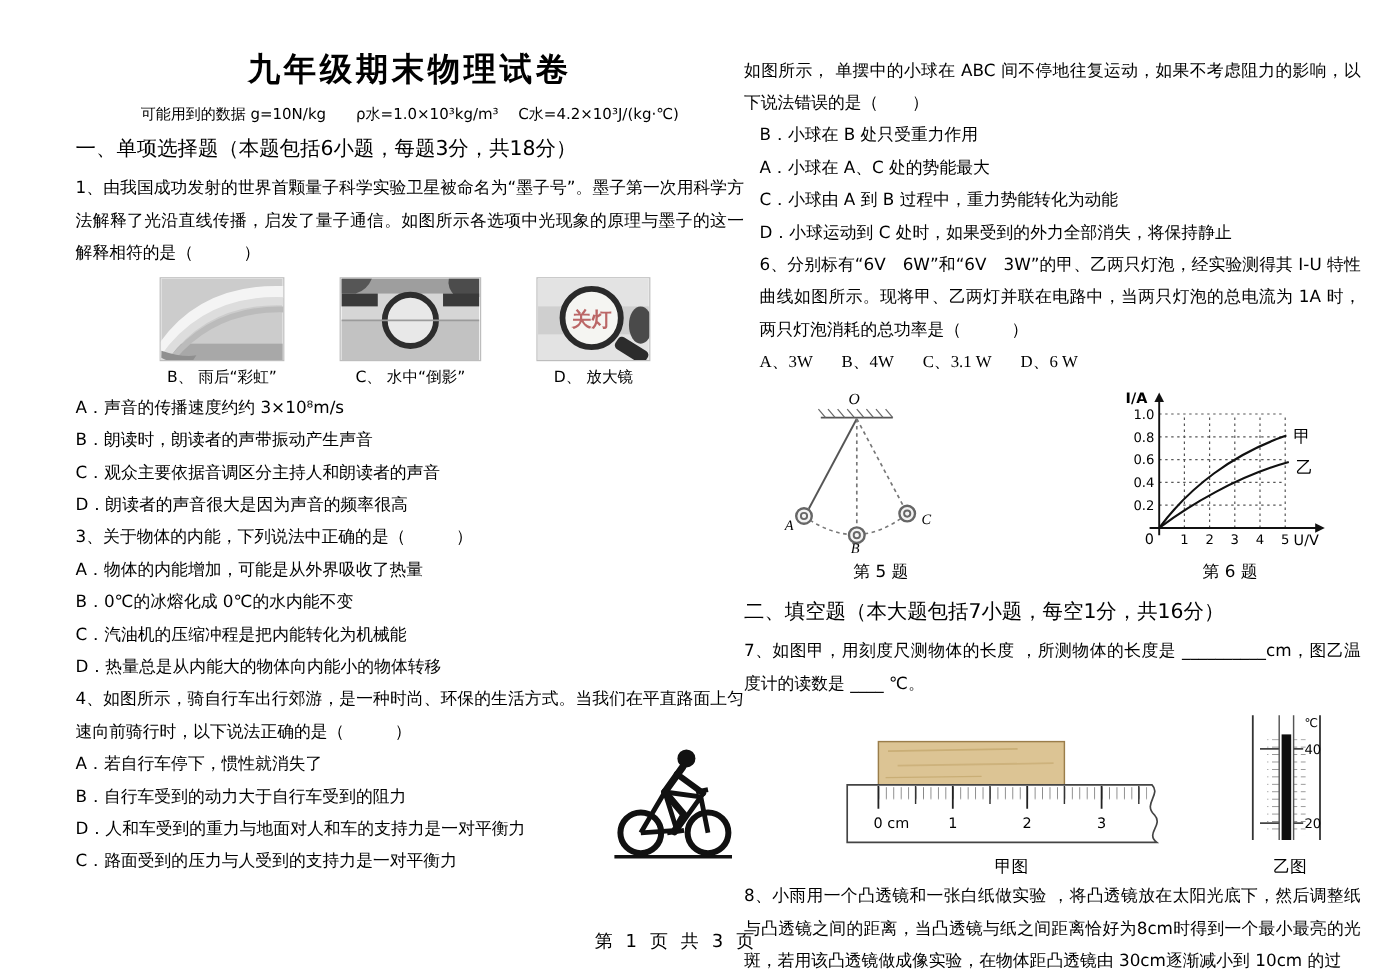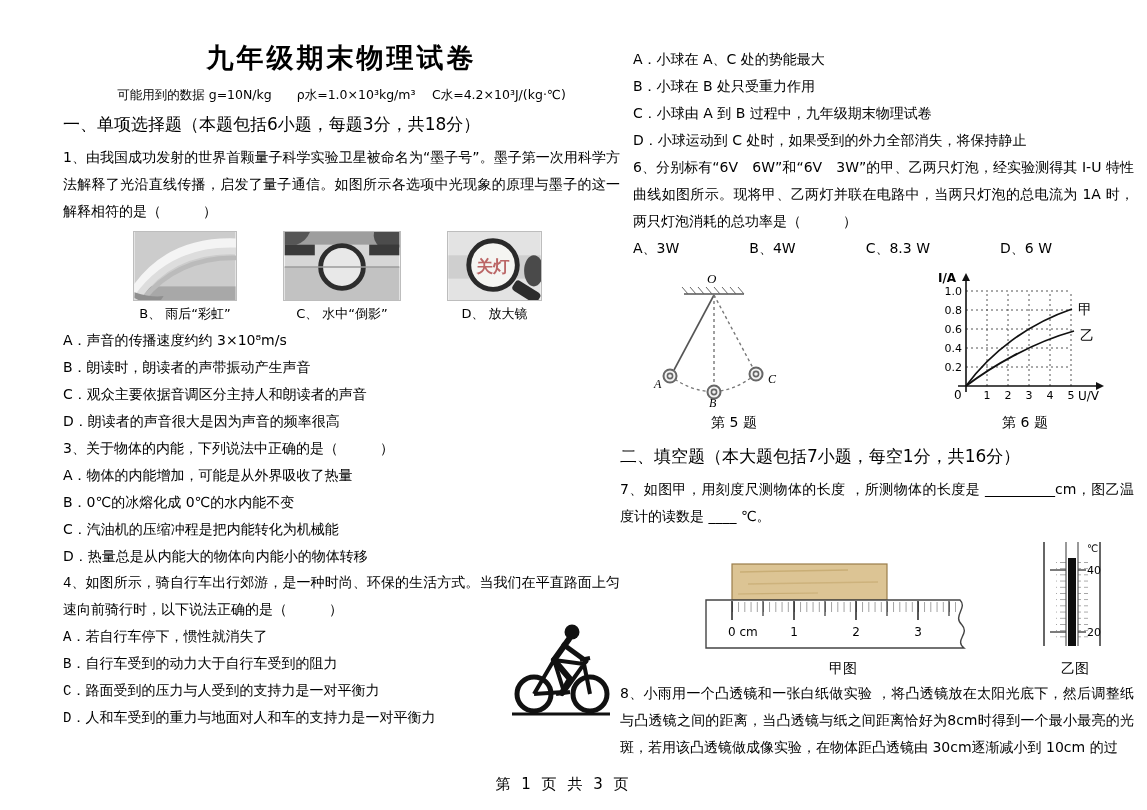--- a/index.html
+++ b/index.html
@@ -24,28 +24,28 @@
   .opt  { font-size:14px; line-height:27px; }
   .ind  { padding-left:13px; }
 
   
   .q1figs { display:flex; gap:14px; margin:6px 0 4px 38px; }
   .photo { text-align:center;padding-left:32px; }
   .photo svg { display:block; border:1px solid #bdbdbd; }
   .photo figcaption { font-size:13px; margin-top:4px; white-space:nowrap; }
 
   
-  .q4wrap { position:relative;font-family:Liberation Mono, monospace; }
+  .q4wrap { position:relative; }
   .bike { position:absolute; right:4px; top:52px; }
 
   
   .figrow5 { display:flex; justify-content:space-between; padding:6px 20px 0 24px; }
   .figblock { text-align:center; }
   .figcap { font-size:14px; margin-top:2px; }
-  .q6opts { display:flex; gap:70px; font-size:14px; line-height:27px; }
+  .q6opts { display:flex; gap:24px; font-size:14px; line-height:27px;font-family:Liberation Serif, serif; }
 
   .q7figs { display:flex; align-items:flex-end; gap:48px; margin:10px 0 2px 78px; }
 
   .footer {
     position:absolute; left:0; bottom:16px; width:100%;
     text-align:center; font-size:15px; letter-spacing:3px;
   }
   svg text { font-family:"DejaVu Sans", sans-serif; }
   .serif-it { font-family:"Liberation Serif", serif; font-style:italic; }
 </style>
@@ -109,51 +109,52 @@
     <p class="stem">3、关于物体的内能，下列说法中正确的是（　　　）</p>
     <div class="opt">A．物体的内能增加，可能是从外界吸收了热量</div>
     <div class="opt">B．0℃的冰熔化成 0℃的水内能不变</div>
     <div class="opt">C．汽油机的压缩冲程是把内能转化为机械能</div>
     <div class="opt">D．热量总是从内能大的物体向内能小的物体转移</div>
 
     <div class="q4wrap">
       <p class="stem">4、如图所示，骑自行车出行郊游，是一种时尚、环保的生活方式。当我们在平直路面上匀速向前骑行时，以下说法正确的是（　　　）</p>
       <div class="opt">A．若自行车停下，惯性就消失了</div>
       <div class="opt">B．自行车受到的动力大于自行车受到的阻力</div>
+      <div class="opt">D．人和车受到的重力与地面对人和车的支持力是一对平衡力</div>
       <div class="opt">C．路面受到的压力与人受到的支持力是一对平衡力</div>
-      <div class="opt">D．人和车受到的重力与地面对人和车的支持力是一对平衡力</div>
       <div class="bike">
         <svg width="110" height="100" viewBox="0 0 110 100">
           <line x1="6" y1="92" x2="104" y2="92" stroke="#111" stroke-width="3"></line>
           <circle cx="28" cy="72" r="17" fill="none" stroke="#111" stroke-width="5"></circle>
           <circle cx="84" cy="72" r="17" fill="none" stroke="#111" stroke-width="5"></circle>
           <path d="M28 72 L58 70 L48 38 M28 72 L48 38 M58 70 L78 42 L48 38 M78 42 L84 72" fill="none" stroke="#111" stroke-width="4"></path>
           <line x1="74" y1="38" x2="84" y2="36" stroke="#111" stroke-width="4"></line>
           <circle cx="66" cy="10" r="7.5" fill="#111"></circle>
           <path d="M48 38 L63 17" stroke="#111" stroke-width="6" stroke-linecap="round"></path>
           <path d="M58 23 L80 39" stroke="#111" stroke-width="5" stroke-linecap="round"></path>
           <path d="M48 38 L64 57 L56 71" fill="none" stroke="#111" stroke-width="6" stroke-linecap="round" stroke-linejoin="round"></path>
           <line x1="50" y1="72" x2="64" y2="70" stroke="#111" stroke-width="4"></line>
         </svg>
       </div>
     </div>
   </div>
 
   <div class="col col-right">
 
+    <p class="stem">如图所示， 单摆中的小球在 ABC 间不停地往复运动，如果不考虑阻力的影响，以下说法错误的是（　　）</p>
+    <div class="opt ind">B．小球在 B 处只受重力作用</div>
     <div class="opt ind">A．小球在 A、C 处的势能最大</div>
-    <div class="opt ind">B．小球在 B 处只受重力作用</div>
-    <div class="opt ind">C．小球由 A 到 B 过程中，九年级期末物理试卷</div>
+    <div class="opt ind">C．小球由 A 到 B 过程中，重力势能转化为动能</div>
     <div class="opt ind">D．小球运动到 C 处时，如果受到的外力全部消失，将保持静止</div>
 
     <p class="stem ind">6、分别标有“6V　6W”和“6V　3W”的甲、乙两只灯泡，经实验测得其 I-U 特性曲线如图所示。现将甲、乙两灯并联在电路中，当两只灯泡的总电流为 1A 时，两只灯泡消耗的总功率是（　　　）</p>
     <div class="q6opts ind">
       <span>A、3W</span>
       <span>B、4W</span>
-      <span>C、8.3 W</span>
+      <span>C、3.1 W</span>
       <span>D、6 W</span>
     </div>
 
     <div class="figrow5">
       <div class="figblock">
         <svg width="180" height="140" viewBox="0 0 180 140">
           <text x="63" y="15" font-size="13" class="serif-it">O</text>
           <line x1="40" y1="26" x2="100" y2="26" stroke="#555" stroke-width="1.6"></line>
           <g stroke="#666" stroke-width="1">
             <line x1="44" y1="26" x2="38" y2="19"></line>

